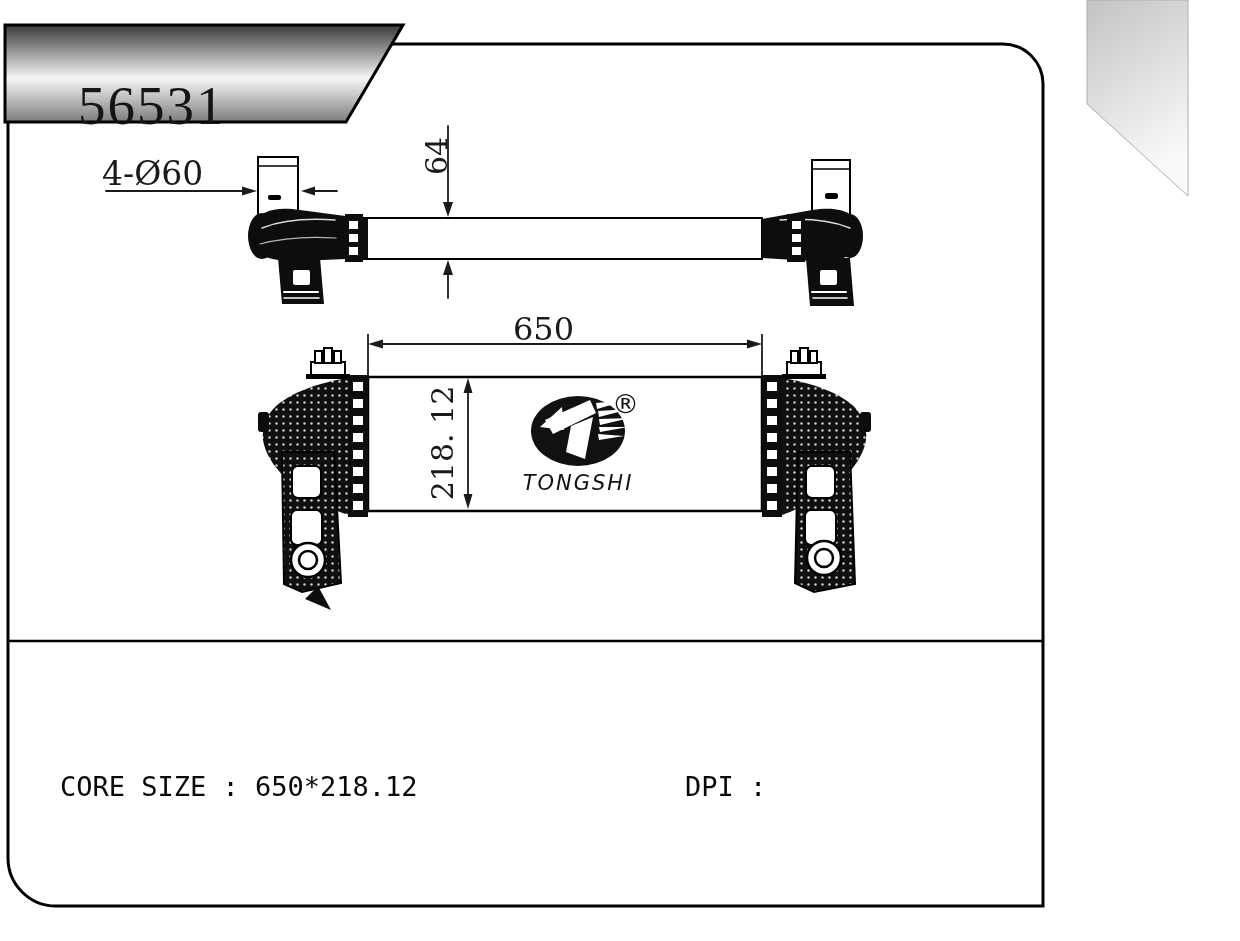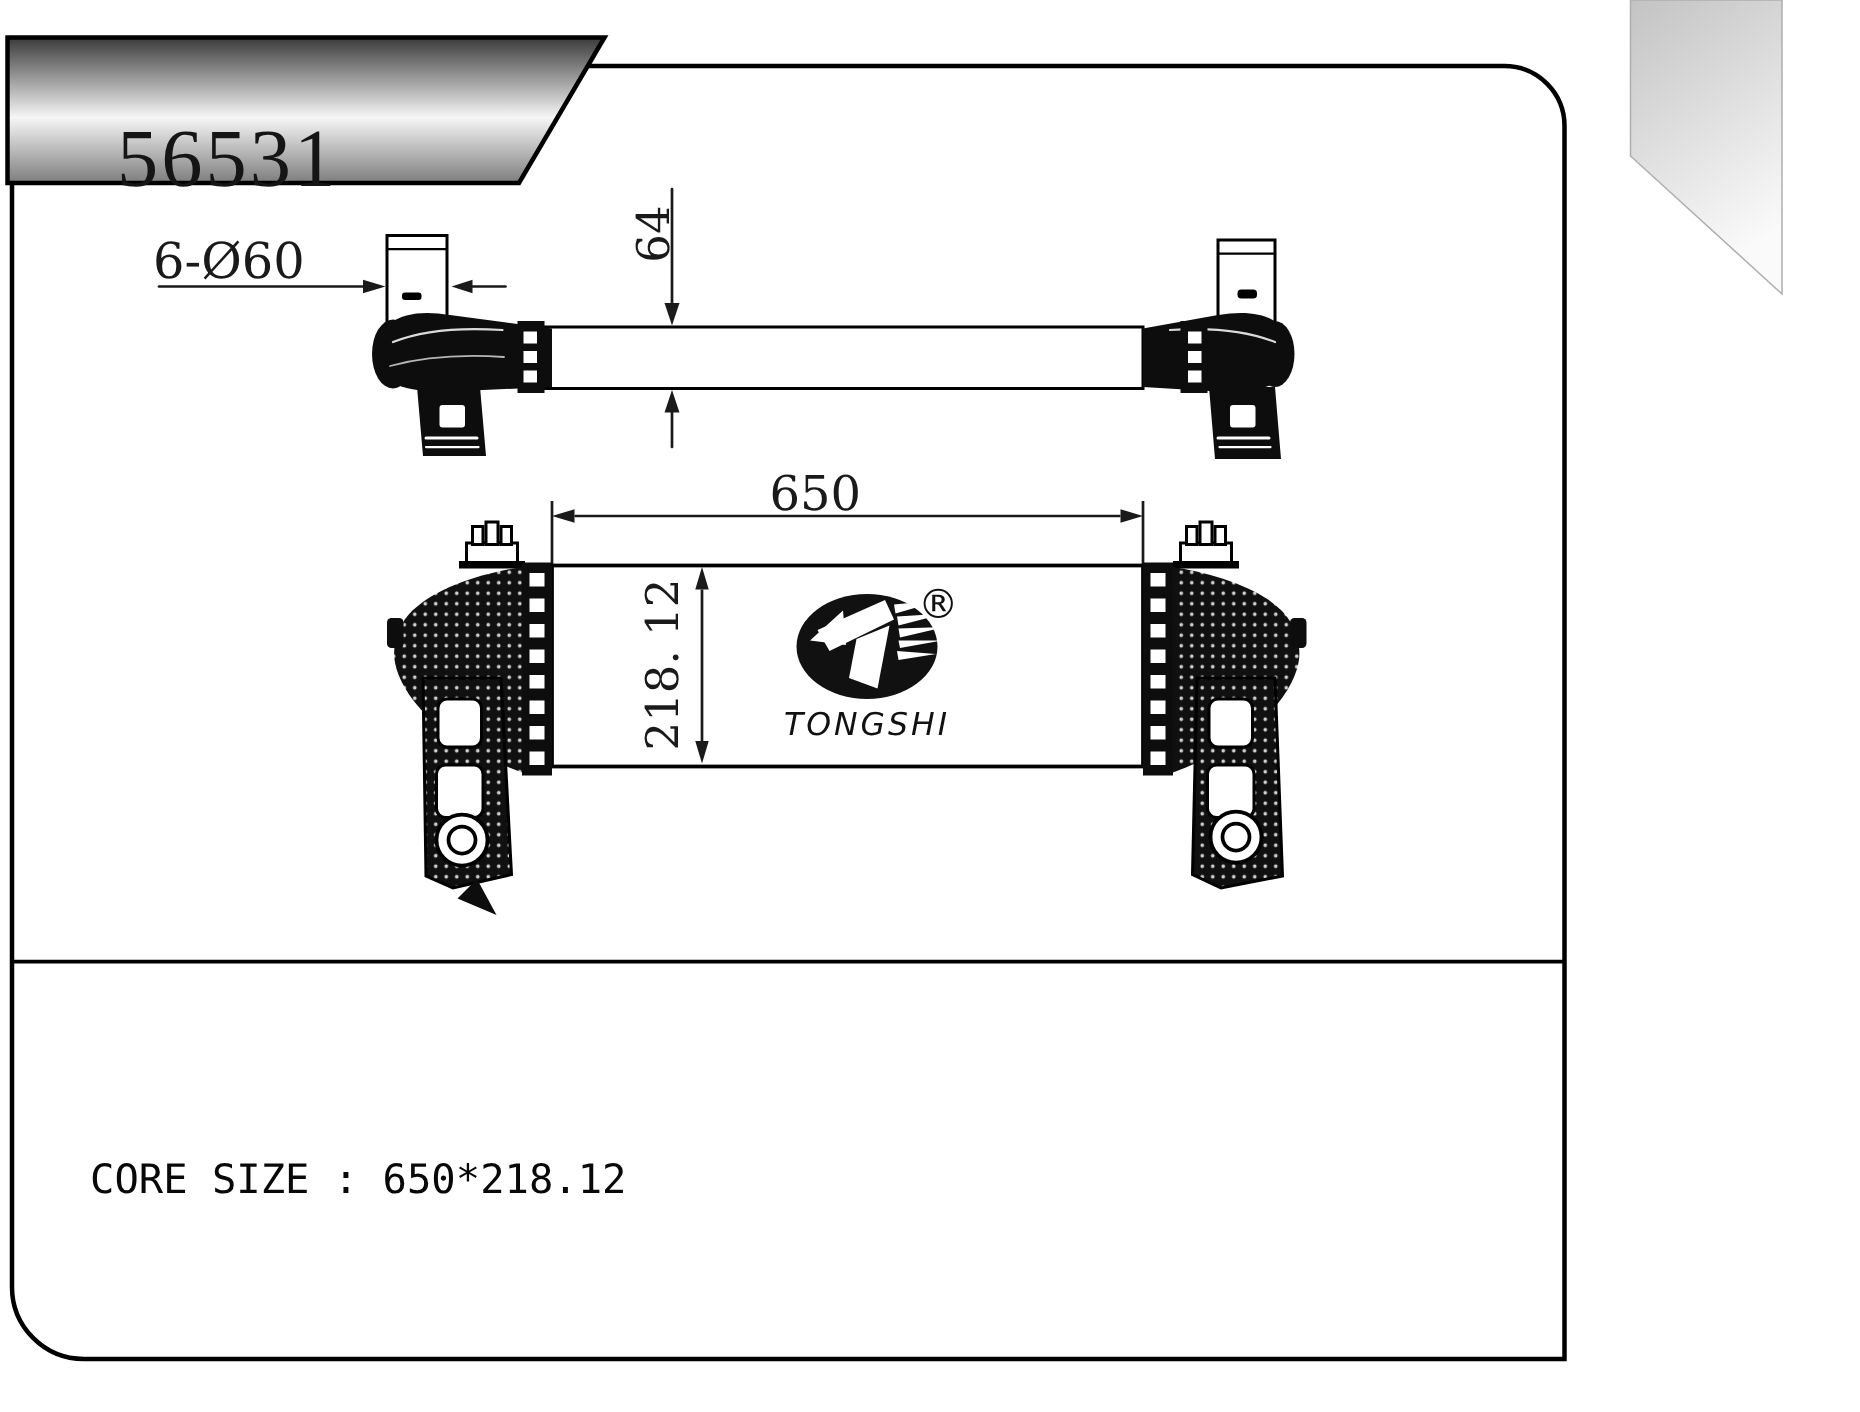--- a/index.html
+++ b/index.html
@@ -222,36 +222,37 @@
           <polygon points="599,419 630,418 600,425"></polygon>
           <polygon points="599,427 628,427 600,432"></polygon>
           <polygon points="598,434 624,436 599,440"></polygon>
         </g>
       </g>
     </g>
   </svg>
 
   <div class="txt banner-number">56531</div>
 
-  <div class="txt dim dim-pipes">6-Ø60</div>
+  <div class="txt dim dim-pipes">4-Ø60</div>
 
   <div class="txt dim dim-thickness">64</div>
 
   <div class="txt dim dim-width">650</div>
 
   <div class="txt dim dim-height">218. 12</div>
 
   <div class="txt reg-mark">®</div>
 
   <div class="txt brand-name">TONGSHI</div>
 
   <div class="txt spec-col spec-left">
     <div>CORE SIZE : 650*218.12</div>
     
     
   </div>
 
   <div class="txt spec-col spec-right">
+    <div>DPI :</div>
     
     
   </div>
 
 </div>
 
 </body></html>

